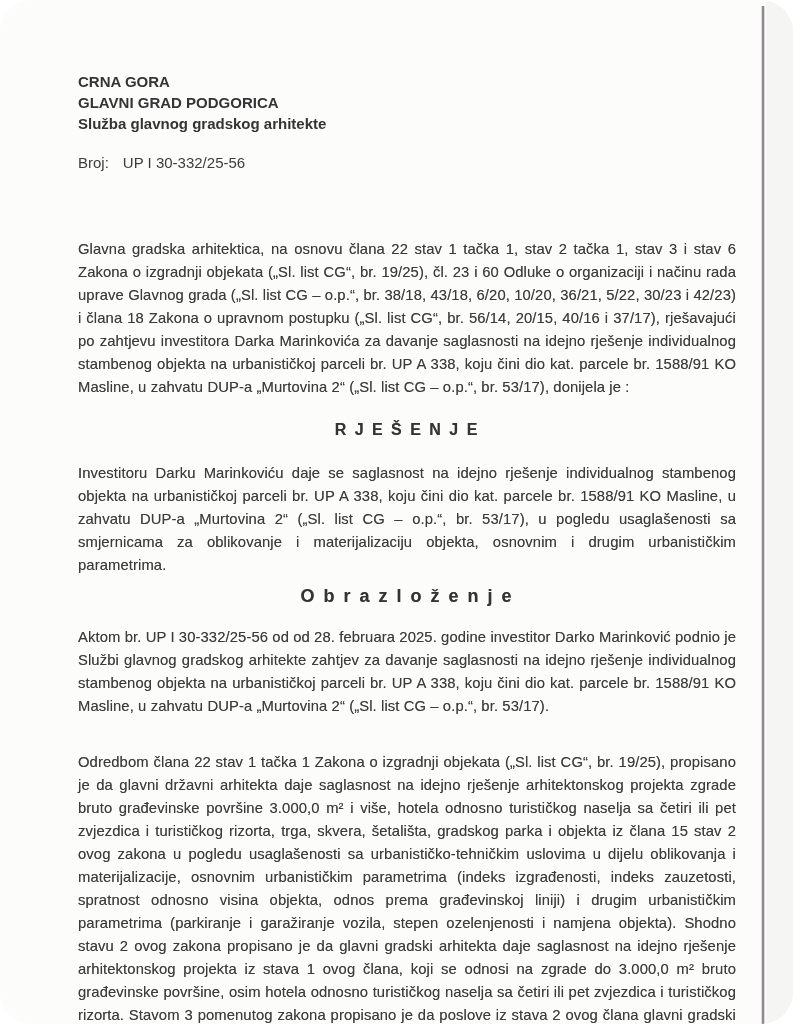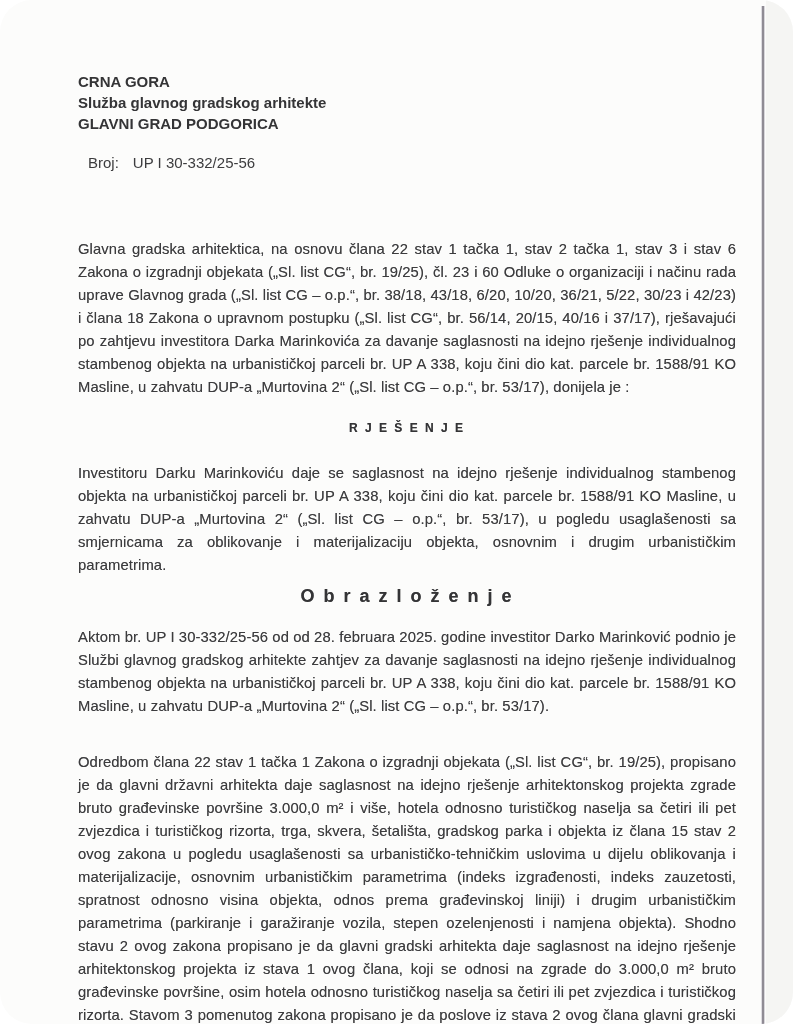--- a/index.html
+++ b/index.html
@@ -50,33 +50,33 @@
     letter-spacing: 0.1px;
     text-shadow: 0 0 0.5px rgba(70,70,72,0.6);
   }
   .heading {
     font-weight: bold;
     text-align: center;
     color: #343436;
     letter-spacing: 2px;
     text-shadow: 0 0 0.5px rgba(60,60,62,0.6);
   }
-  .heading-main { font-size: 12px; }
+  .heading-main { font-size: 16px; }
   .heading-sub  { font-size: 18px; }
-  .ref-label { margin-right: 14px; margin-left: 10px; }
+  .ref-label { margin-right: 14px; }
 </style>
 </head>
 <body>
 
 <div class="page">
 
   <div class="block letterhead" style="top:71px;">
     <div class="bold">CRNA GORA</div>
+    <div class="bold">GLAVNI GRAD PODGORICA</div>
     <div class="bold">Služba glavnog gradskog arhitekte</div>
-    <div class="bold">GLAVNI GRAD PODGORICA</div>
   </div>
 
   <div class="block refblock" style="top:152px;">
     <div>
       <span class="ref-label">Broj:</span><span>UP I 30-332/25-56</span>
     </div>
   </div>
 
   <div class="block para" style="top:238px;">Glavna gradska arhitektica, na osnovu člana 22 stav 1 tačka 1, stav 2 tačka 1, stav 3 i stav 6 Zakona o izgradnji objekata („Sl. list CG“, br. 19/25), čl. 23 i 60 Odluke o organizaciji i načinu rada uprave Glavnog grada („Sl. list CG – o.p.“, br. 38/18, 43/18, 6/20, 10/20, 36/21, 5/22, 30/23 i 42/23) i člana 18 Zakona o upravnom postupku („Sl. list CG“, br. 56/14, 20/15, 40/16 i 37/17), rješavajući po zahtjevu investitora Darka Marinkovića za davanje saglasnosti na idejno rješenje individualnog stambenog objekta na urbanističkoj parceli br. UP A 338, koju čini dio kat. parcele br. 1588/91 KO Masline, u zahvatu DUP-a „Murtovina 2“ („Sl. list CG – o.p.“, br. 53/17), donijela je :</div>
 

